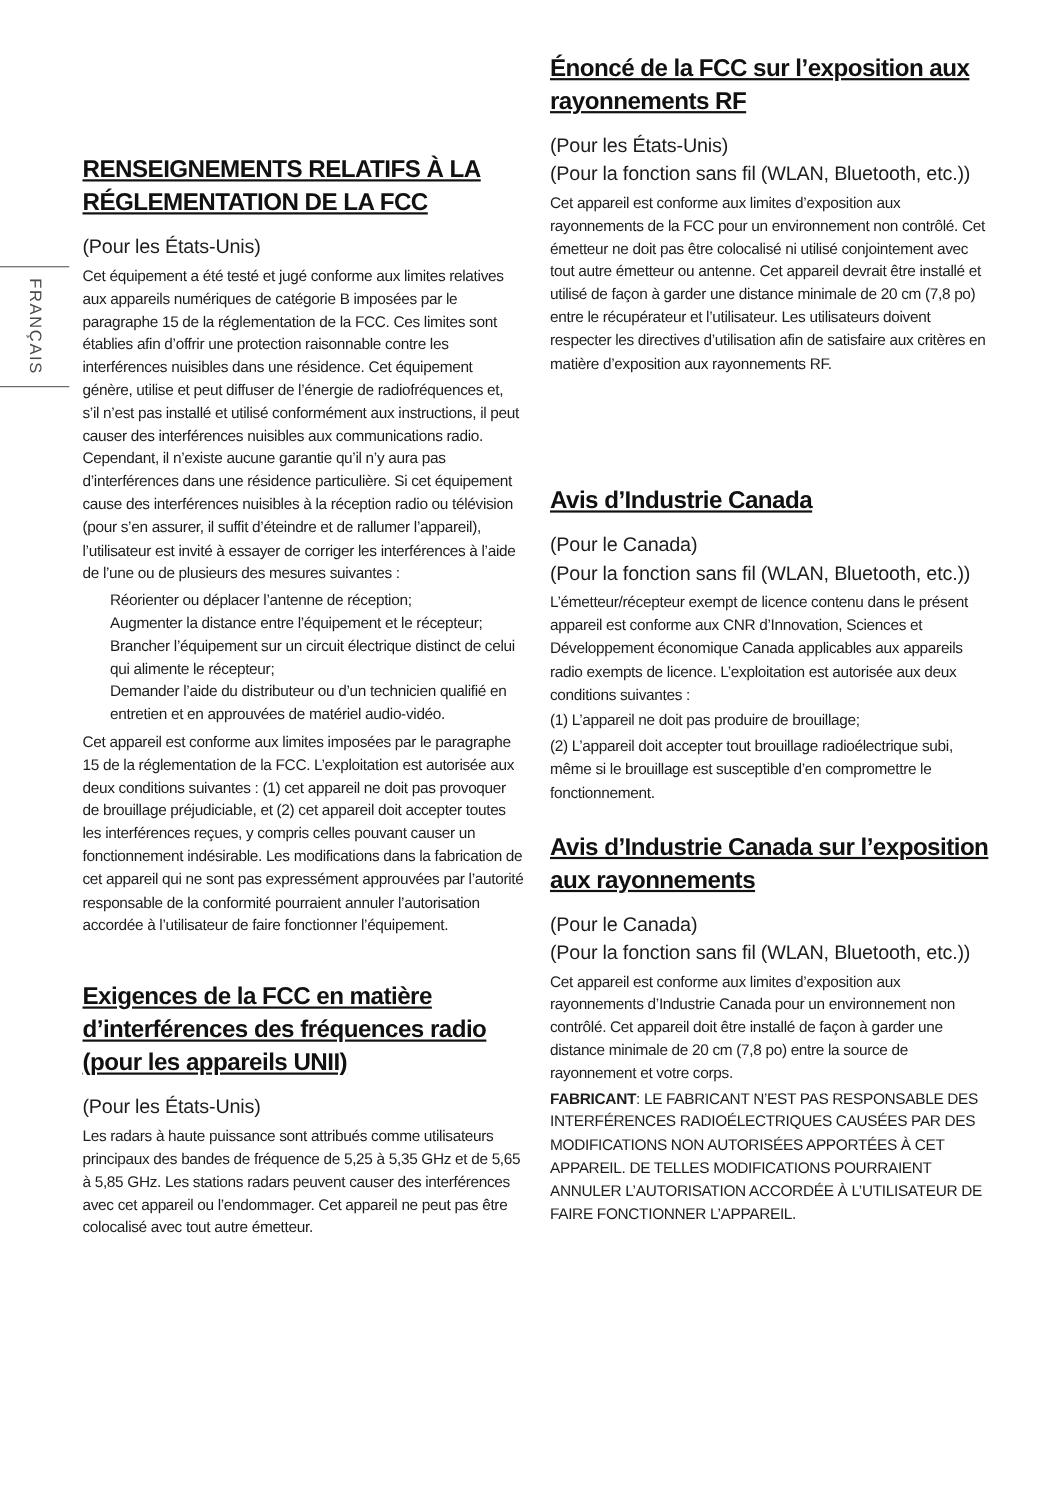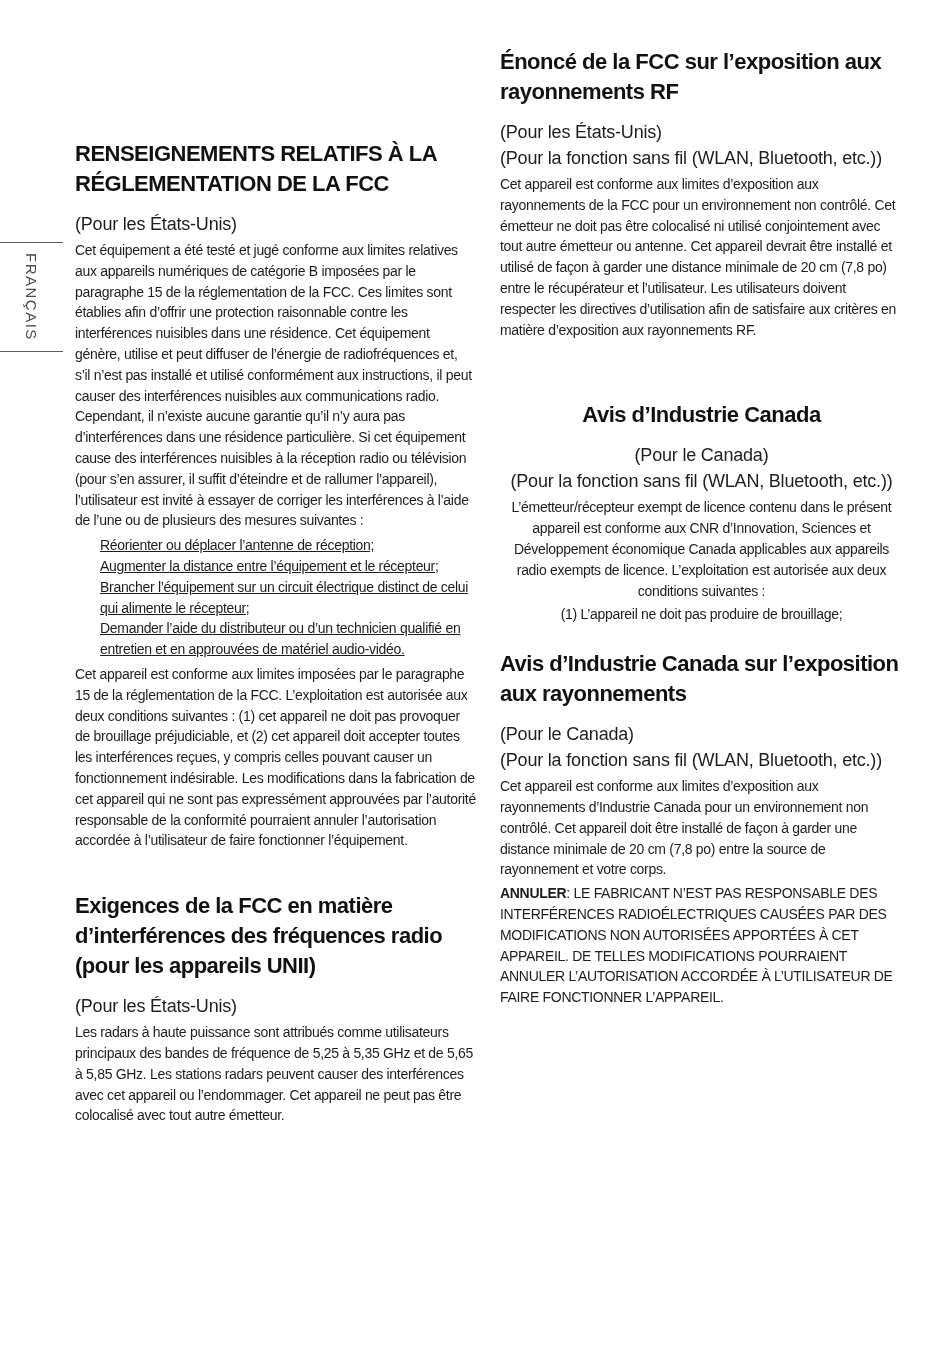--- a/index.html
+++ b/index.html
@@ -44,20 +44,21 @@
   .col-left  { left: 75px;  top: 139px; }
   .col-right { left: 500px; top: 47px; width: 403px; }
 
   h1.sec-title {
     margin: 0 0 15px 0;
     font-size: 22px;
     line-height: 30px;
     font-weight: bold;
     letter-spacing: -0.5px;
     color: #111111;
+    text-decoration: underline;
   }
   p.region {
     margin: 0 0 6px 0;
     font-size: 18px;
     line-height: 20px;
     letter-spacing: -0.2px;
   }
   p.body {
     margin: 0;
     font-size: 14px;
@@ -67,24 +68,23 @@
   p.body + p.body { margin-top: 3px; }
   ul.measures {
     margin: 4px 0;
     padding: 0 0 0 25px;
     list-style: none;
   }
   ul.measures li {
     font-size: 14px;
     line-height: 20.8px;
     letter-spacing: -0.3px;
-    text-decoration: underline;
   }
   .section + .section { margin-top: 40px; }
-  .col-right .section-ic { margin-top: 60px; text-align: center; }
+  .col-right .section-ic { margin-top: 100px; }
   .col-right .section-ic-exposure { margin-top: 24px; }
   .note-label { font-weight: bold; }
 </style>
 </head>
 <body>
 
 <div class="page">
 
   <div class="lang-tab">
     <span class="lang-label">FRANÇAIS</span>
@@ -121,27 +121,28 @@
       <p class="region">(Pour la fonction sans fil (WLAN, Bluetooth, etc.))</p>
       <p class="body">Cet appareil est conforme aux limites d’exposition aux rayonnements de la FCC pour un environnement non contrôlé. Cet émetteur ne doit pas être colocalisé ni utilisé conjointement avec tout autre émetteur ou antenne. Cet appareil devrait être installé et utilisé de façon à garder une distance minimale de 20 cm (7,8 po) entre le récupérateur et l’utilisateur. Les utilisateurs doivent respecter les directives d’utilisation afin de satisfaire aux critères en matière d’exposition aux rayonnements RF.</p>
     </div>
 
     <div class="section section-ic">
       <h1 class="sec-title">Avis d’Industrie Canada</h1>
       <p class="region">(Pour le Canada)</p>
       <p class="region">(Pour la fonction sans fil (WLAN, Bluetooth, etc.))</p>
       <p class="body">L’émetteur/récepteur exempt de licence contenu dans le présent appareil est conforme aux CNR d’Innovation, Sciences et Développement économique Canada applicables aux appareils radio exempts de licence. L’exploitation est autorisée aux deux conditions suivantes :</p>
       <p class="body">(1) L’appareil ne doit pas produire de brouillage;</p>
+      <p class="body">(2) L’appareil doit accepter tout brouillage radioélectrique subi, même si le brouillage est susceptible d’en compromettre le fonctionnement.</p>
     </div>
 
     <div class="section section-ic-exposure">
       <h1 class="sec-title">Avis d’Industrie Canada sur l’exposition aux rayonnements</h1>
       <p class="region">(Pour le Canada)</p>
       <p class="region">(Pour la fonction sans fil (WLAN, Bluetooth, etc.))</p>
       <p class="body">Cet appareil est conforme aux limites d’exposition aux rayonnements d’Industrie Canada pour un environnement non contrôlé. Cet appareil doit être installé de façon à garder une distance minimale de 20 cm (7,8 po) entre la source de rayonnement et votre corps.</p>
       <p class="body">
-        <strong class="note-label">ANNULER</strong><span>: LE FABRICANT N’EST PAS RESPONSABLE DES INTERFÉRENCES RADIOÉLECTRIQUES CAUSÉES PAR DES MODIFICATIONS NON AUTORISÉES APPORTÉES À CET APPAREIL. DE TELLES MODIFICATIONS POURRAIENT ANNULER L’AUTORISATION ACCORDÉE À L’UTILISATEUR DE FAIRE FONCTIONNER L’APPAREIL.</span>
+        <strong class="note-label">FABRICANT</strong><span>: LE FABRICANT N’EST PAS RESPONSABLE DES INTERFÉRENCES RADIOÉLECTRIQUES CAUSÉES PAR DES MODIFICATIONS NON AUTORISÉES APPORTÉES À CET APPAREIL. DE TELLES MODIFICATIONS POURRAIENT ANNULER L’AUTORISATION ACCORDÉE À L’UTILISATEUR DE FAIRE FONCTIONNER L’APPAREIL.</span>
       </p>
     </div>
 
   </section>
 
 </div>
 
 </body></html>

